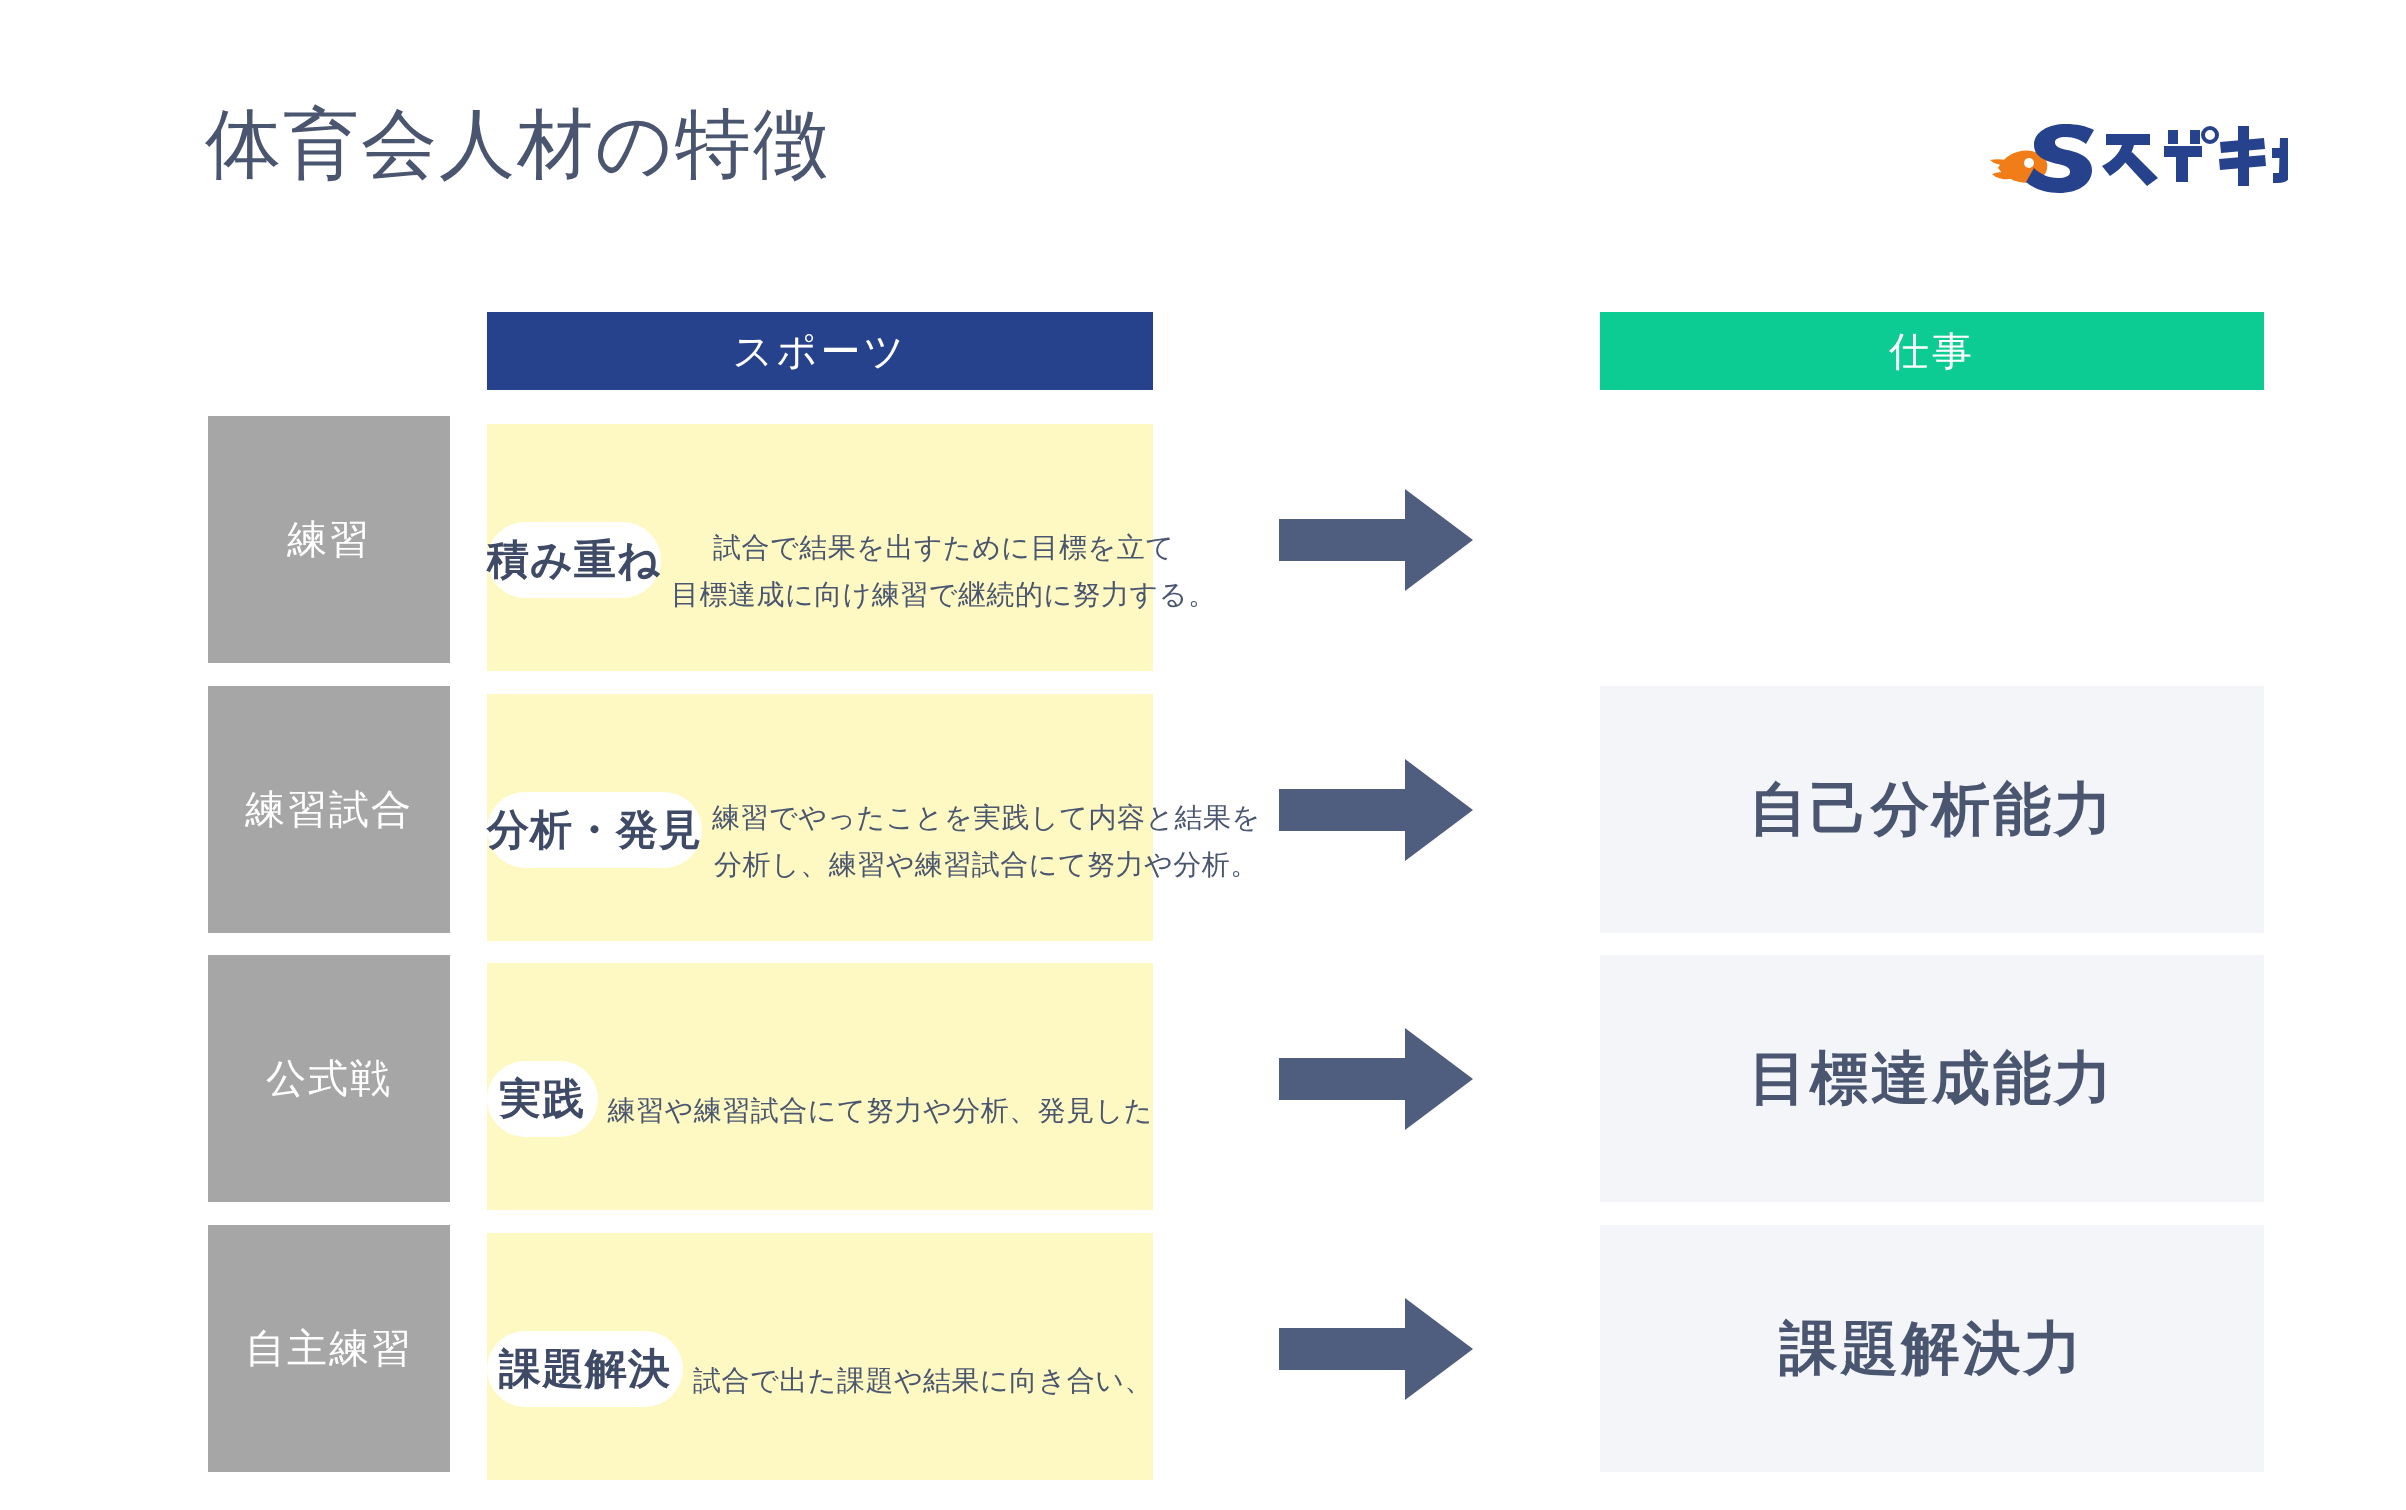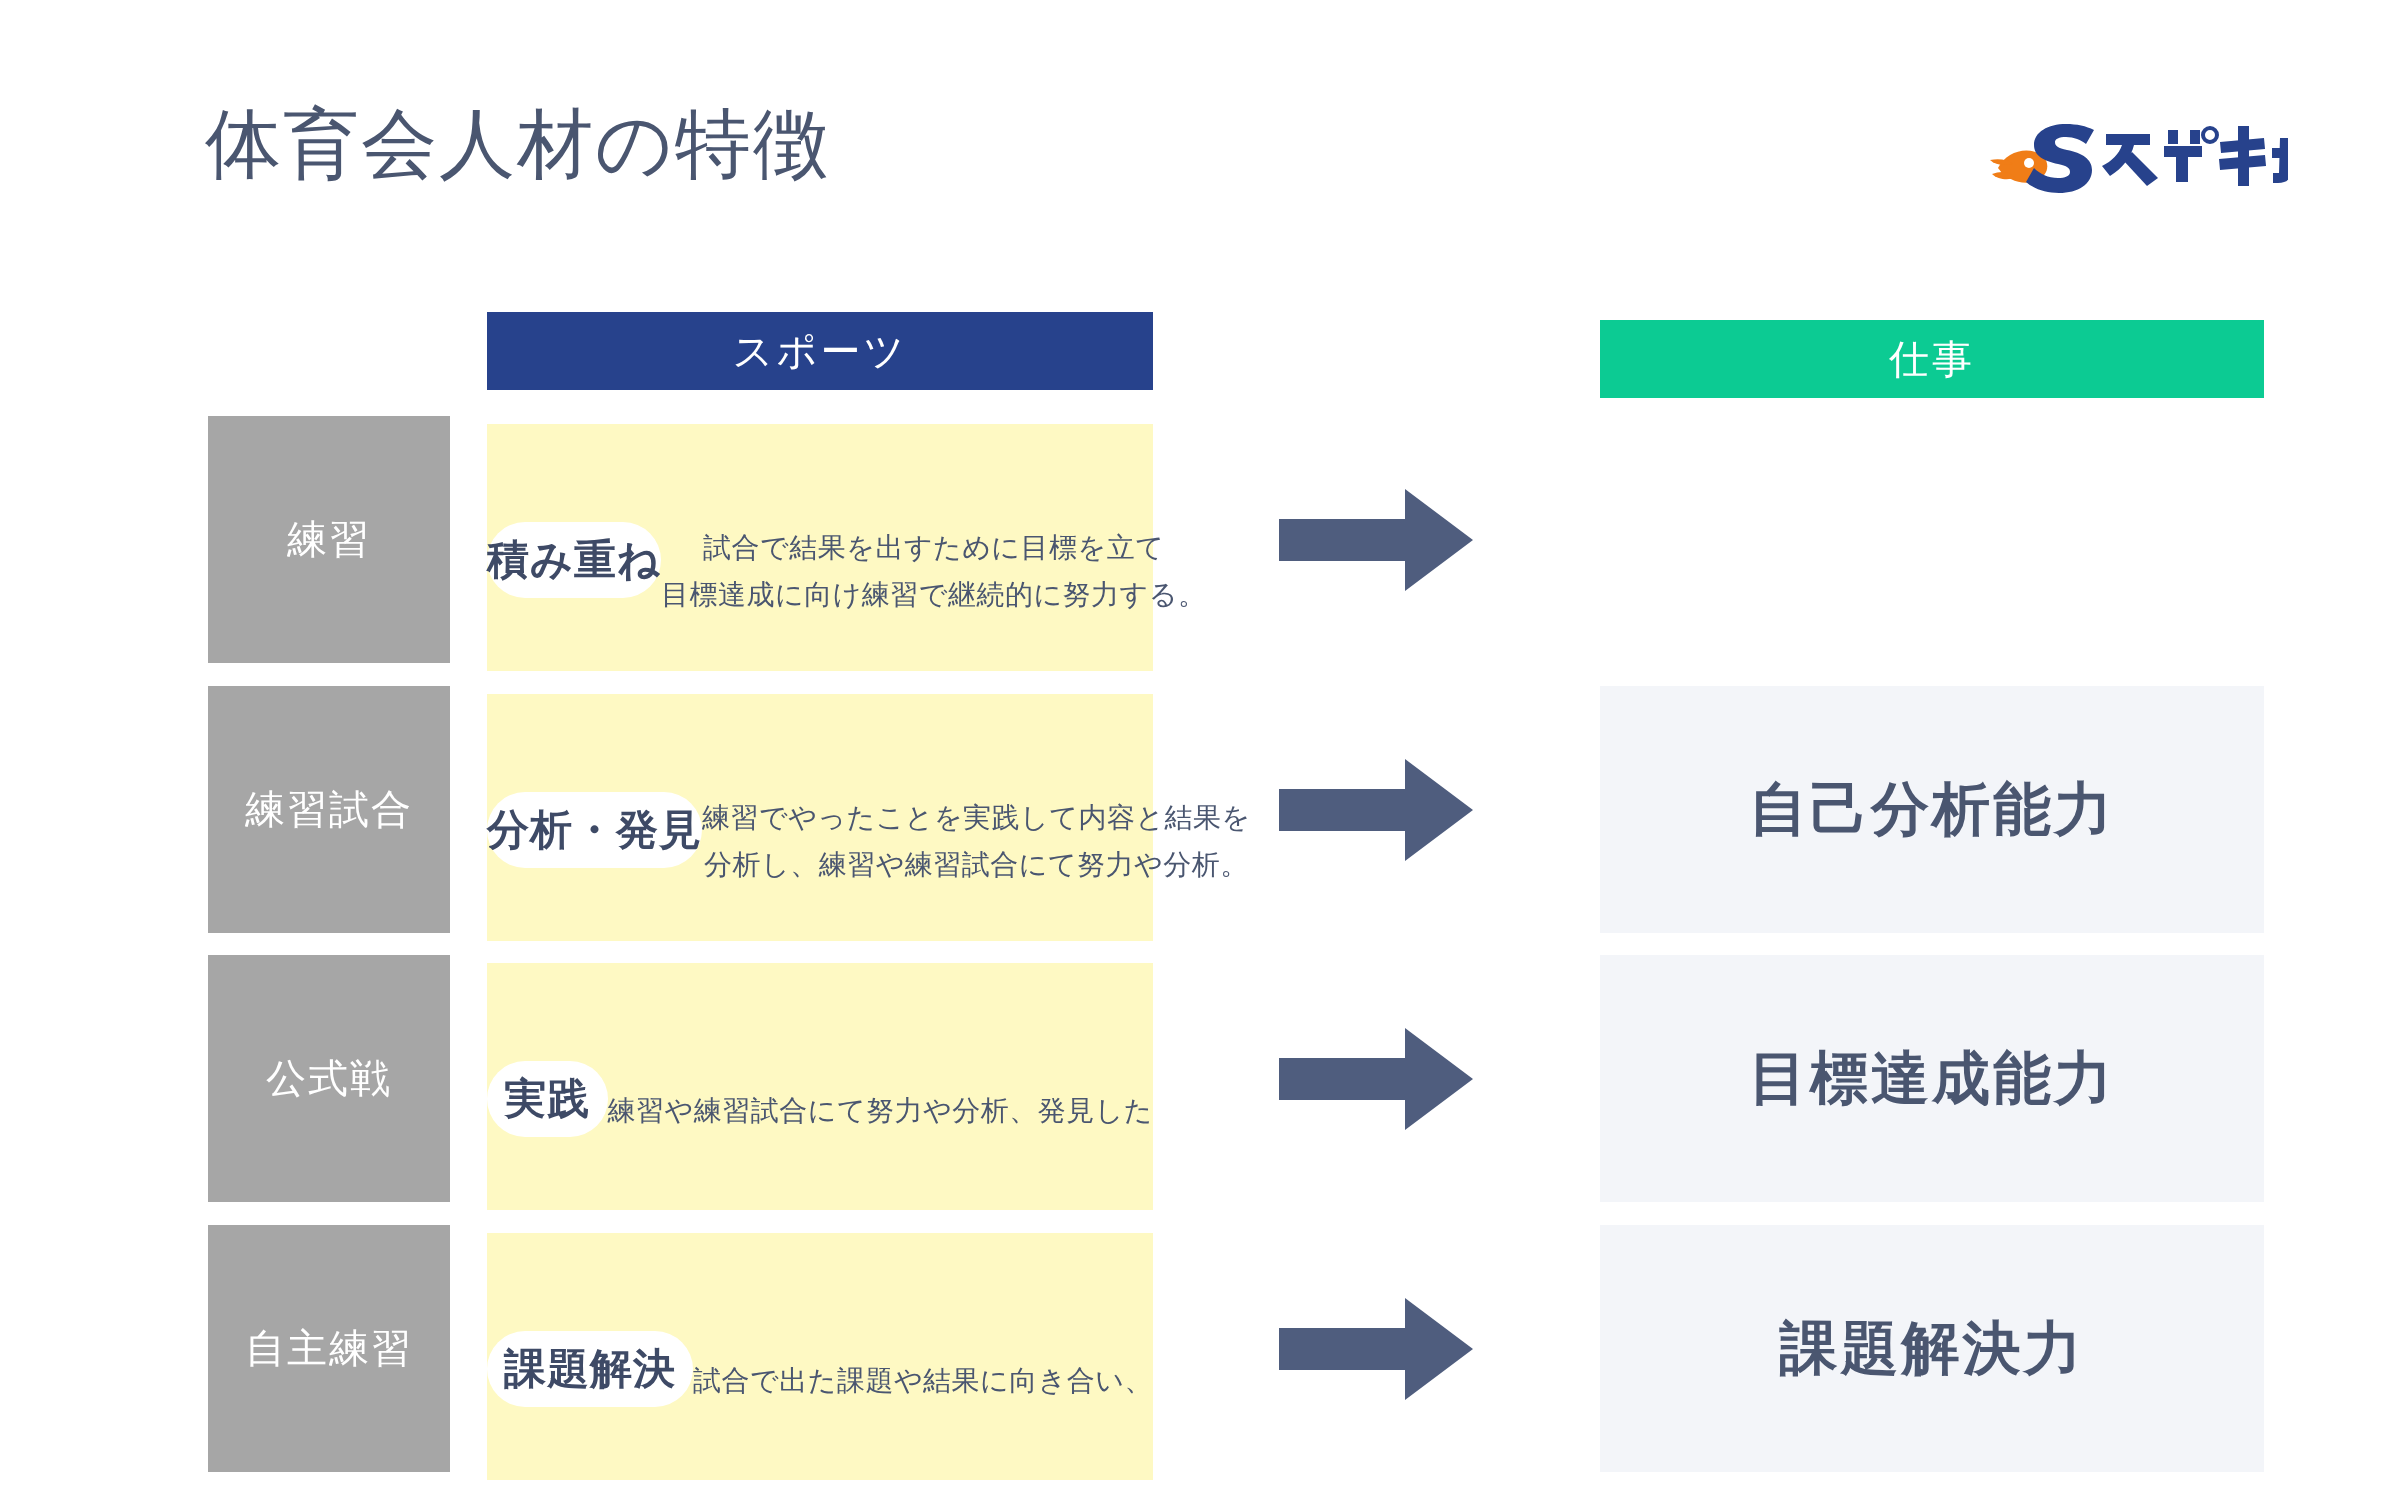--- a/index.html
+++ b/index.html
@@ -50,21 +50,20 @@
     font-weight:400;
     letter-spacing:3px;
   }
   .col-header.sports {
     left:487px; top:312px; width:666px;
     background:#27428c;
   }
   .col-header.work {
     left:1600px; top:312px; width:664px;
     background:#0ccb93;
-    margin-top:8px;
   }
 
   
   .row {
     position:absolute;
     left:0; right:0;
     height:247px;
   }
   .row.r0 { top:416px; }
   .row.r1 { top:686px; }
@@ -116,21 +115,21 @@
     margin-top:22px;
     font-size:28px;
     line-height:47px;
     color:#4b5companies;
     color:#4a5670;
     text-align:center;
     font-weight:400;
     letter-spacing:0.5px;
     white-space:nowrap;
   }
-  .sport-desc span { display:block; }
+  .sport-desc span { display:block;margin-left:10px; }
 
   
   .arrow {
     position:absolute;
     left:1279px; top:73px;
     width:194px; height:102px;
   }
   .arrow svg { display:block; width:100%; height:100%; }
 
   

